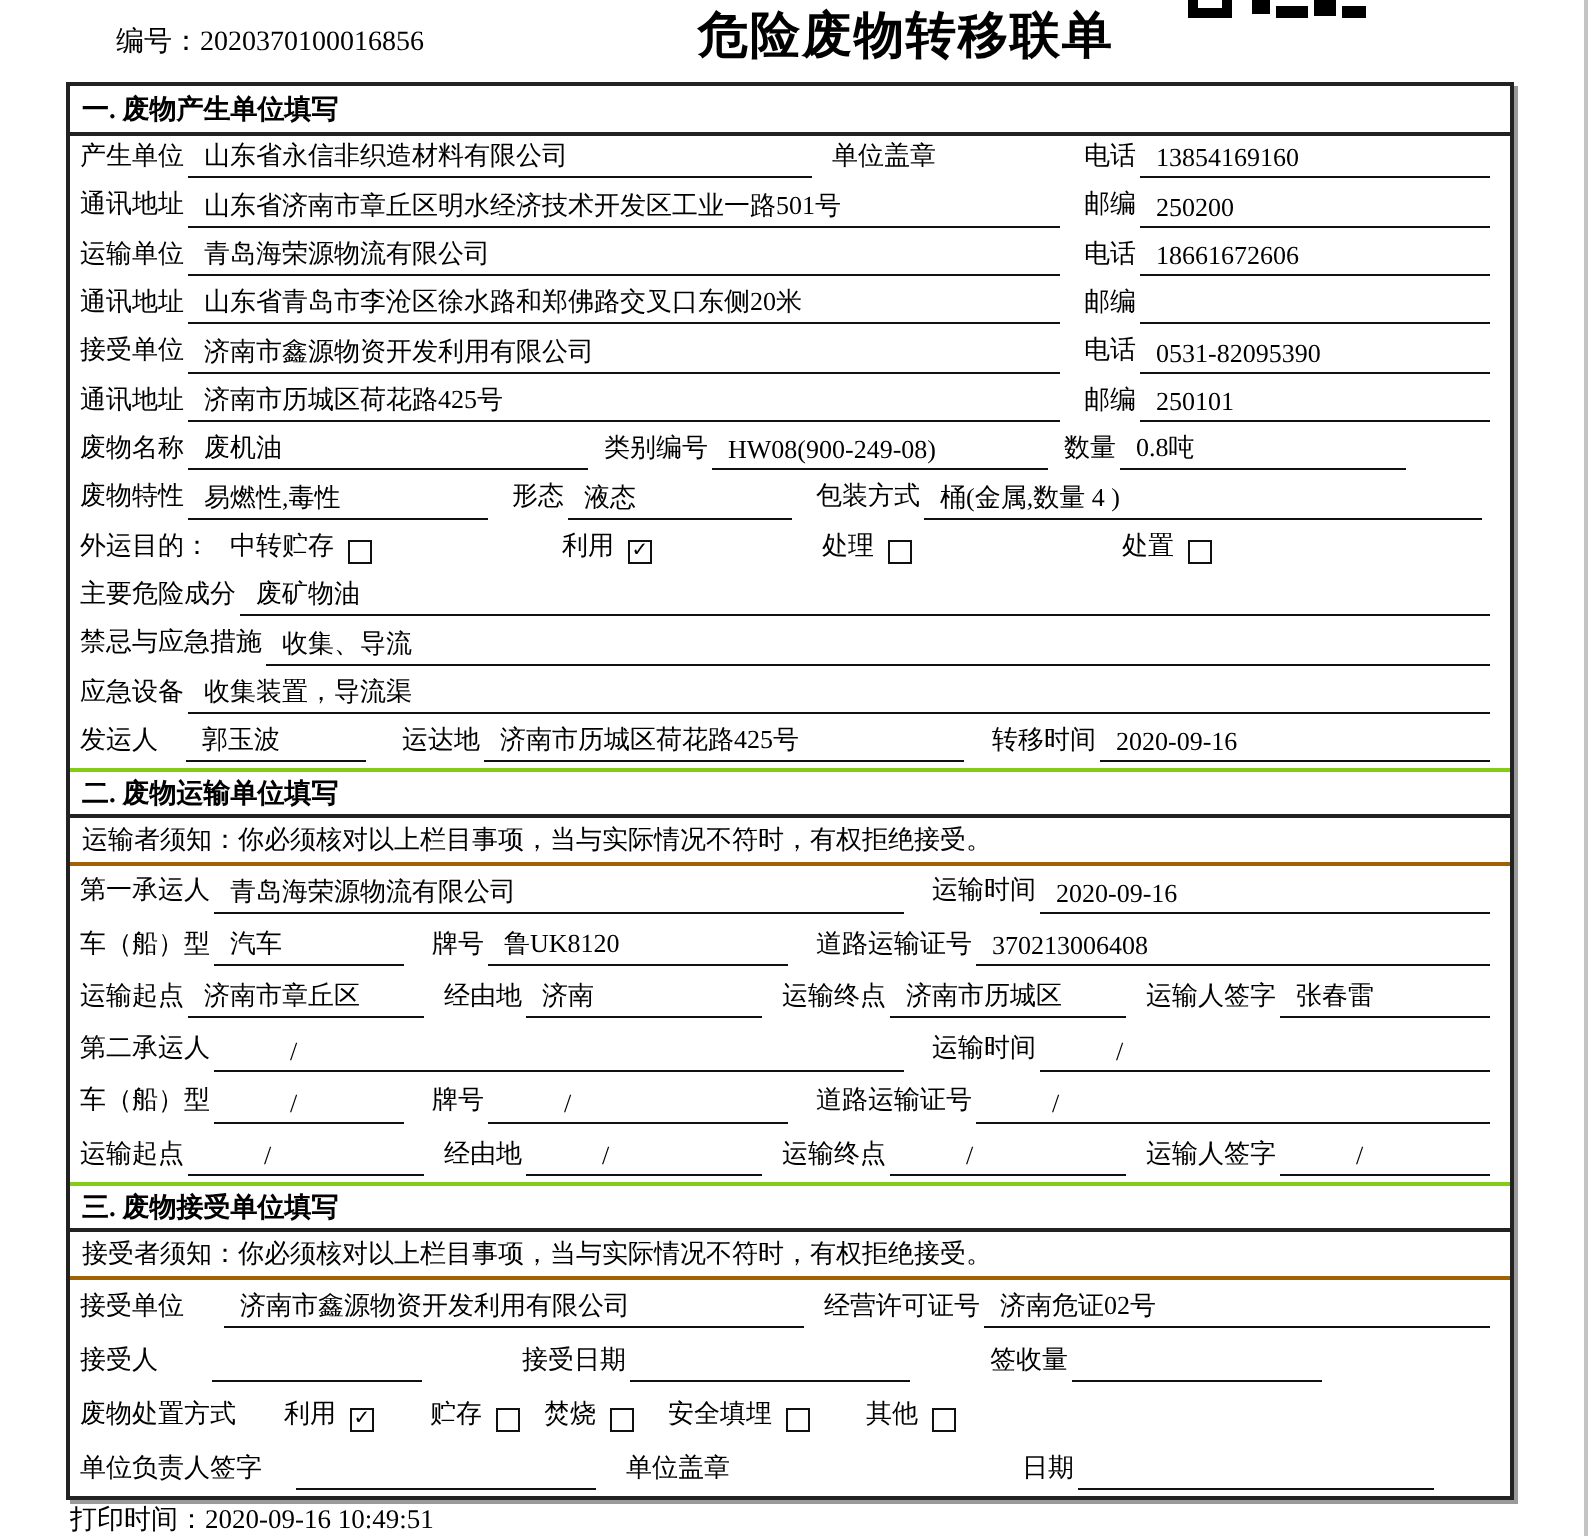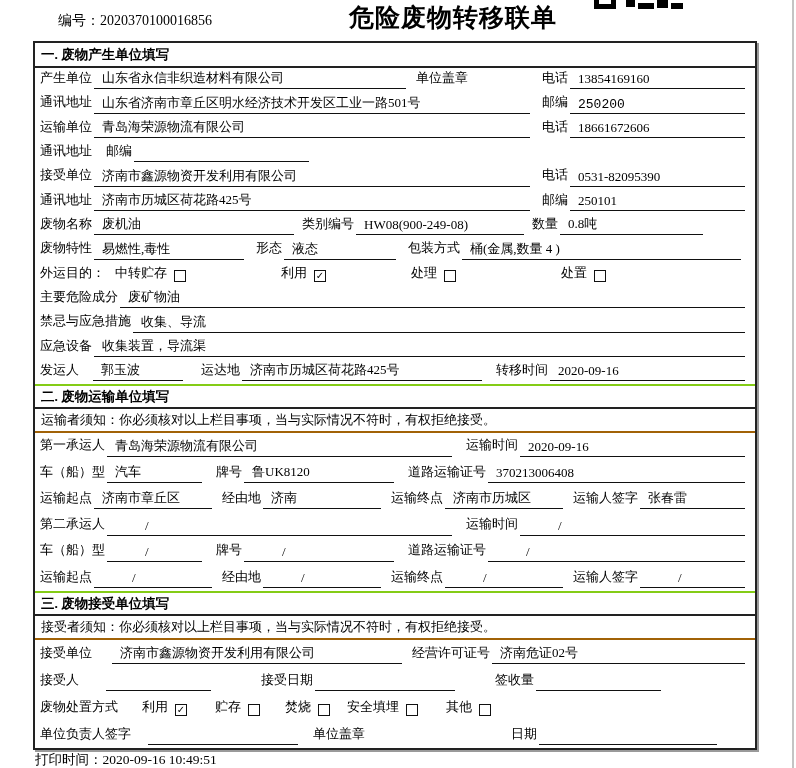--- a/index.html
+++ b/index.html
@@ -91,30 +91,31 @@
             <span class="val" style="width: 312px;">山东省永信非织造材料有限公司</span>
             <span class="lbl" style="margin-left: 10px;">单位盖章</span>
             <span class="sp"></span>
             <span class="lbl">电话</span>
             <span class="val" style="width: 175px;">13854169160</span>
           </div>
           <div class="row">
             <span class="lbl">通讯地址</span>
             <span class="val grow">山东省济南市章丘区明水经济技术开发区工业一路501号</span>
             <span class="lbl" style="margin-left: 12px;">邮编</span>
-            <span class="val" style="width: 175px; font-family: Liberation Mono, monospace;">250200</span>
+            <span class="val" style="width: 175px;">250200</span>
           </div>
           <div class="row">
             <span class="lbl">运输单位</span>
             <span class="val grow">青岛海荣源物流有限公司</span>
             <span class="lbl" style="margin-left: 12px;">电话</span>
             <span class="val" style="width: 175px;">18661672606</span>
           </div>
           <div class="row">
             <span class="lbl">通讯地址</span>
+            <span class="val grow">山东省青岛市李沧区徐水路和郑佛路交叉口东侧20米</span>
             <span class="lbl" style="margin-left: 12px;">邮编</span>
             <span class="val" style="width: 175px;"></span>
           </div>
           <div class="row">
             <span class="lbl">接受单位</span>
             <span class="val grow">济南市鑫源物资开发利用有限公司</span>
             <span class="lbl" style="margin-left: 12px;">电话</span>
             <span class="val" style="width: 175px;">0531-82095390</span>
           </div>
           <div class="row">
@@ -259,21 +260,21 @@
           <div class="row">
             <span class="lbl">废物处置方式</span>
             <span class="chk" style="margin-left: 22px;">
               <span class="lbl">利用</span>
               <span class="box">✓</span>
             </span>
             <span class="chk" style="margin-left: 28px;">
               <span class="lbl">贮存</span>
               <span class="box"></span>
             </span>
-            <span class="chk" style="margin-left: 25px;">
+            <span class="chk" style="margin-left: 12px;">
               <span class="lbl">焚烧</span>
               <span class="box"></span>
             </span>
             <span class="chk" style="margin-left: 17px;">
               <span class="lbl">安全填埋</span>
               <span class="box"></span>
             </span>
             <span class="chk" style="margin-left: 28px;">
               <span class="lbl">其他</span>
               <span class="box"></span>

